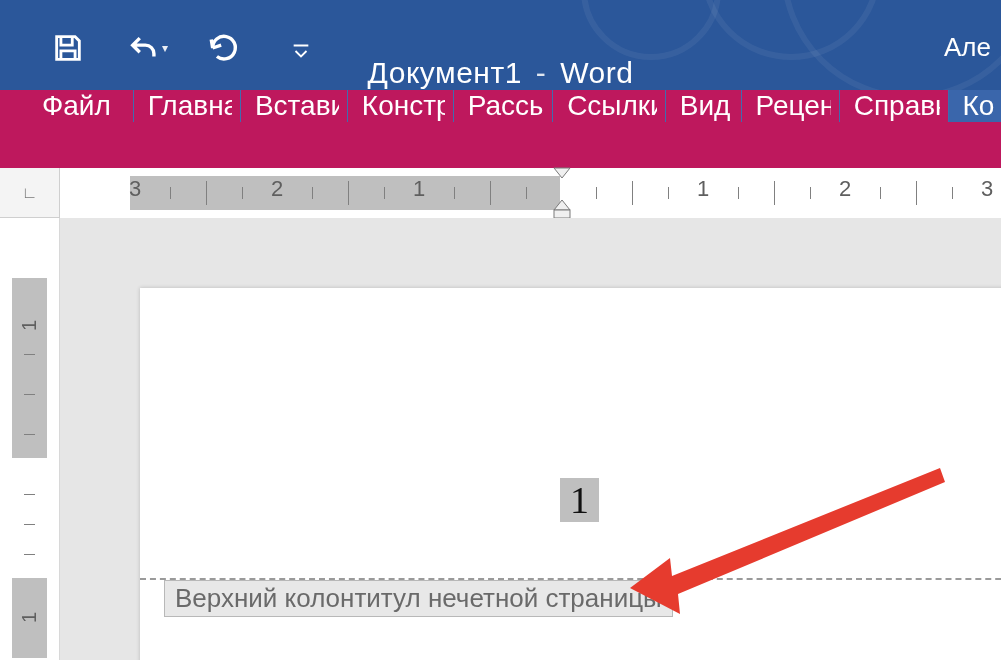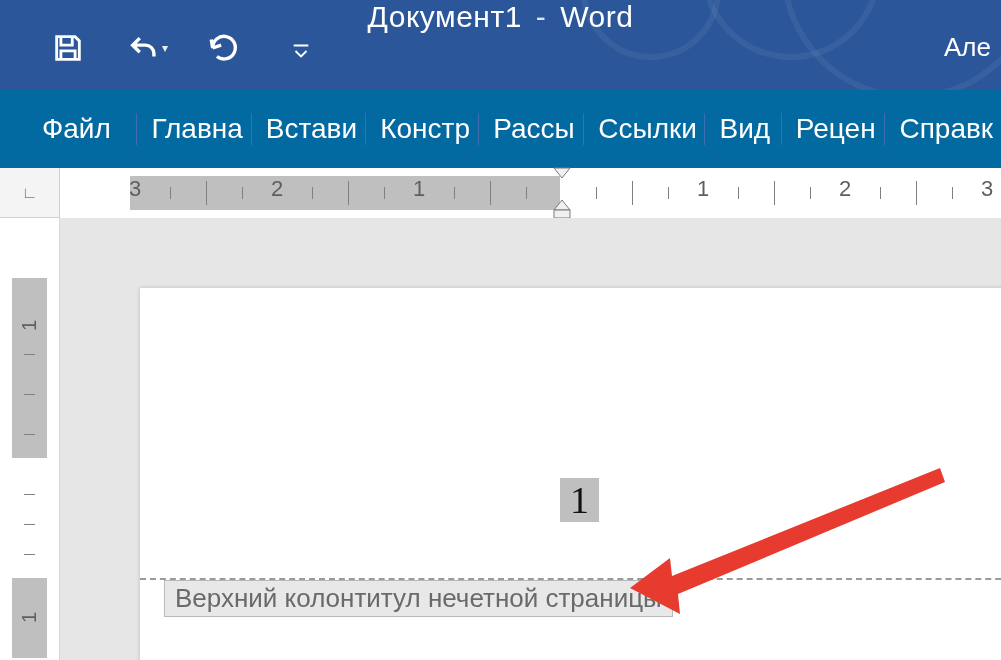--- a/index.html
+++ b/index.html
@@ -38,39 +38,40 @@
   .qat .undo-group { display:flex; align-items:center; gap:4px; }
   .qat .undo-group .caret { font-size: 12px; color:#fff; opacity:.9; margin-left:-6px;}
 
   .qat-more {
     position:absolute; left:290px; top:40px; color:#fff;
   }
   .qat-more svg{width:22px;height:22px;}
 
   .doc-title {
     position: absolute; left: 0; right: 0; top: 0; height: 90px;
-    display: flex; align-items: flex-start; justify-content: center;
+    display: flex; align-items: flex-end; justify-content: center;
     font-size: 30px; font-weight: 300; color: #fff; letter-spacing: .5px;
     pointer-events: none;
   }
   .doc-title .sep { margin: 0 14px; opacity:.85;}
   .account-name {
     position:absolute; right:10px; top:32px; font-size:26px; color:#fff; font-weight:300;
   }
 
   
   .ribbon-tabs {
     height: 78px;
-    background: #0369a1;
+    background: #be185d;
     display: flex;
-    align-items: center;
+    align-items: flex-start;
     color: #fff;
     font-size: 28px;
     font-weight: 300;
     position: relative;
+    gap: 8px;
   }
   .ribbon-tabs .tab {
     padding: 0 14px;
     display:flex; align-items:center;
     border-left: 1px solid #3f6cae;
     white-space: nowrap;
     overflow:hidden;
   }
   .ribbon-tabs .tab.first { border-left:none; padding-left:42px; padding-right:30px; }
   .ribbon-tabs .tab.active {
@@ -219,20 +220,23 @@
       <span>Ссылки</span>
     </div>
   <div class="tab">
       <span>Вид</span>
     </div>
   <div class="tab">
       <span>Рецен</span>
     </div>
   <div class="tab">
       <span>Справк</span>
+    </div>
+  <div class="tab active">
+      <span>Ко</span>
     </div>
 </div>
 
 <div class="ruler-row">
   <div class="ruler-corner">
     <span>∟</span>
   </div>
   <div class="h-ruler">
 
     <div class="shade" style="left:70px; width:430px;"></div>

